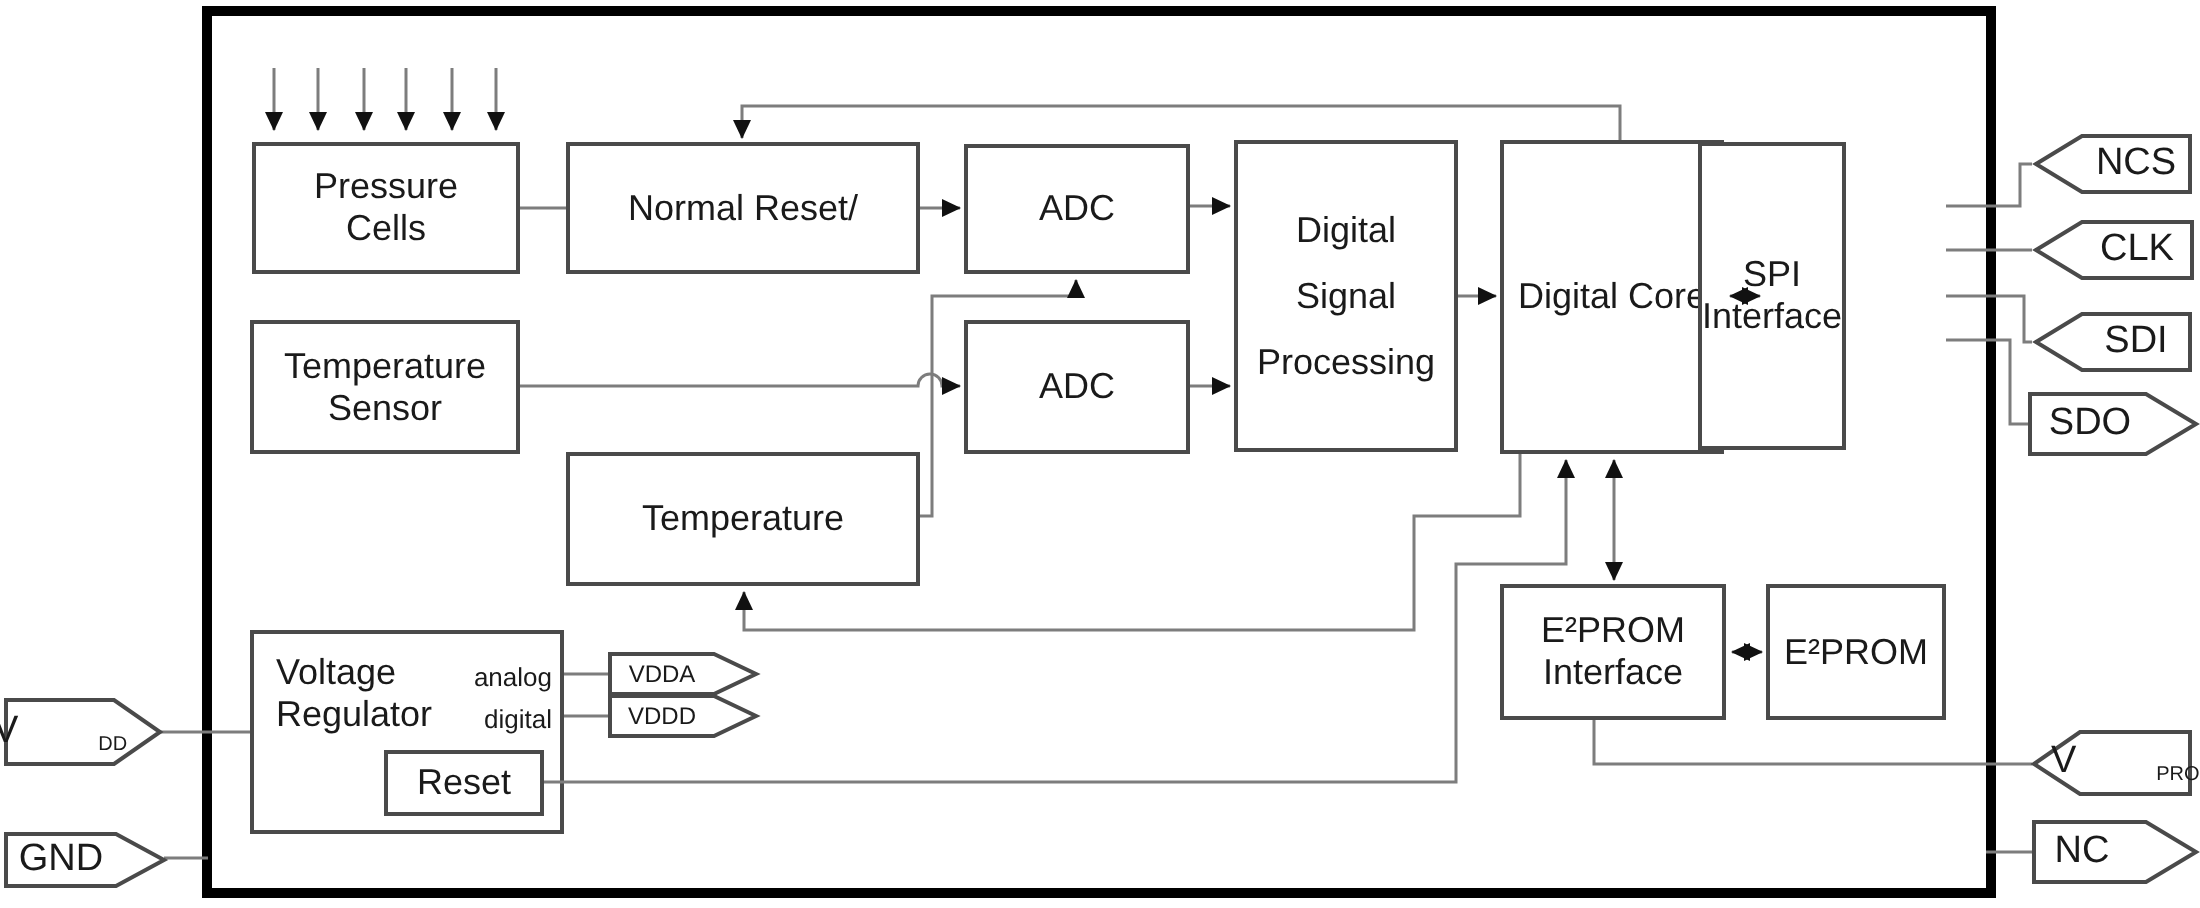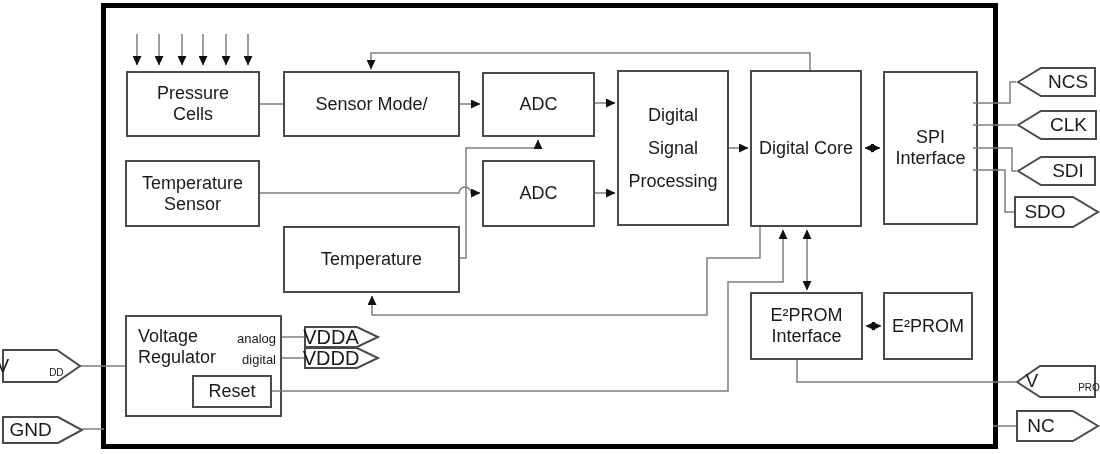--- a/index.html
+++ b/index.html
@@ -11,60 +11,60 @@
          display:flex;flex-direction:column;align-items:center;justify-content:center;
          text-align:center;font-size:18px;line-height:21px;z-index:2;}
   .block .bl{white-space:nowrap;}
   .block.dsp .bl{line-height:33px;}
   .block.vreg{display:block;}
   .vreg-name{position:absolute;left:11px;top:9px;text-align:left;font-size:18px;line-height:21px;}
   .vreg-out{position:absolute;right:4px;font-size:13px;line-height:14px;}
   svg.wires{position:absolute;left:0;top:0;z-index:3;pointer-events:none;}
   .pinlabel{position:absolute;z-index:4;display:flex;align-items:center;justify-content:center;
             font-size:19px;white-space:nowrap;}
-  .pinlabel.small{font-size:20px;}
+  .pinlabel.small{font-size:12px;}
   .psub{font-size:10px;vertical-align:-4px;letter-spacing:0;padding-left:40px;}
   .wire{stroke:#7d7d7d;stroke-width:1.5;fill:none;}
   .flag{fill:#ffffff;stroke:#4a4a4a;stroke-width:2;}
 </style>
 </head>
 <body>
 
 <div class="stage">
 
   <div class="chip"></div>
 
   <div class="block" style="left:126px;top:71px;width:134px;height:66px">
     <div class="bl">Pressure</div>
     <div class="bl">Cells</div>
   </div>
 
   <div class="block" style="left:283px;top:71px;width:177px;height:66px">
-    <div class="bl">Sensor Mode/</div>
+    <div class="bl">Normal Reset/</div>
   </div>
 
   <div class="block" style="left:482px;top:72px;width:113px;height:65px">
     <div class="bl">ADC</div>
   </div>
 
   <div class="block" style="left:482px;top:160px;width:113px;height:67px">
     <div class="bl">ADC</div>
   </div>
 
   <div class="block dsp" style="left:617px;top:70px;width:112px;height:156px">
     <div class="bl">Digital</div>
     <div class="bl">Signal</div>
     <div class="bl">Processing</div>
   </div>
 
   <div class="block" style="left:750px;top:70px;width:112px;height:157px">
     <div class="bl">Digital Core</div>
   </div>
 
-  <div class="block" style="left:883px;top:71px;width:95px;height:154px">
+  <div class="block" style="left:849px;top:71px;width:74px;height:154px">
     <div class="bl">SPI</div>
     <div class="bl">Interface</div>
   </div>
 
   <div class="block" style="left:125px;top:160px;width:135px;height:67px">
     <div class="bl">Temperature</div>
     <div class="bl">Sensor</div>
   </div>
 
   <div class="block" style="left:283px;top:226px;width:177px;height:67px">

